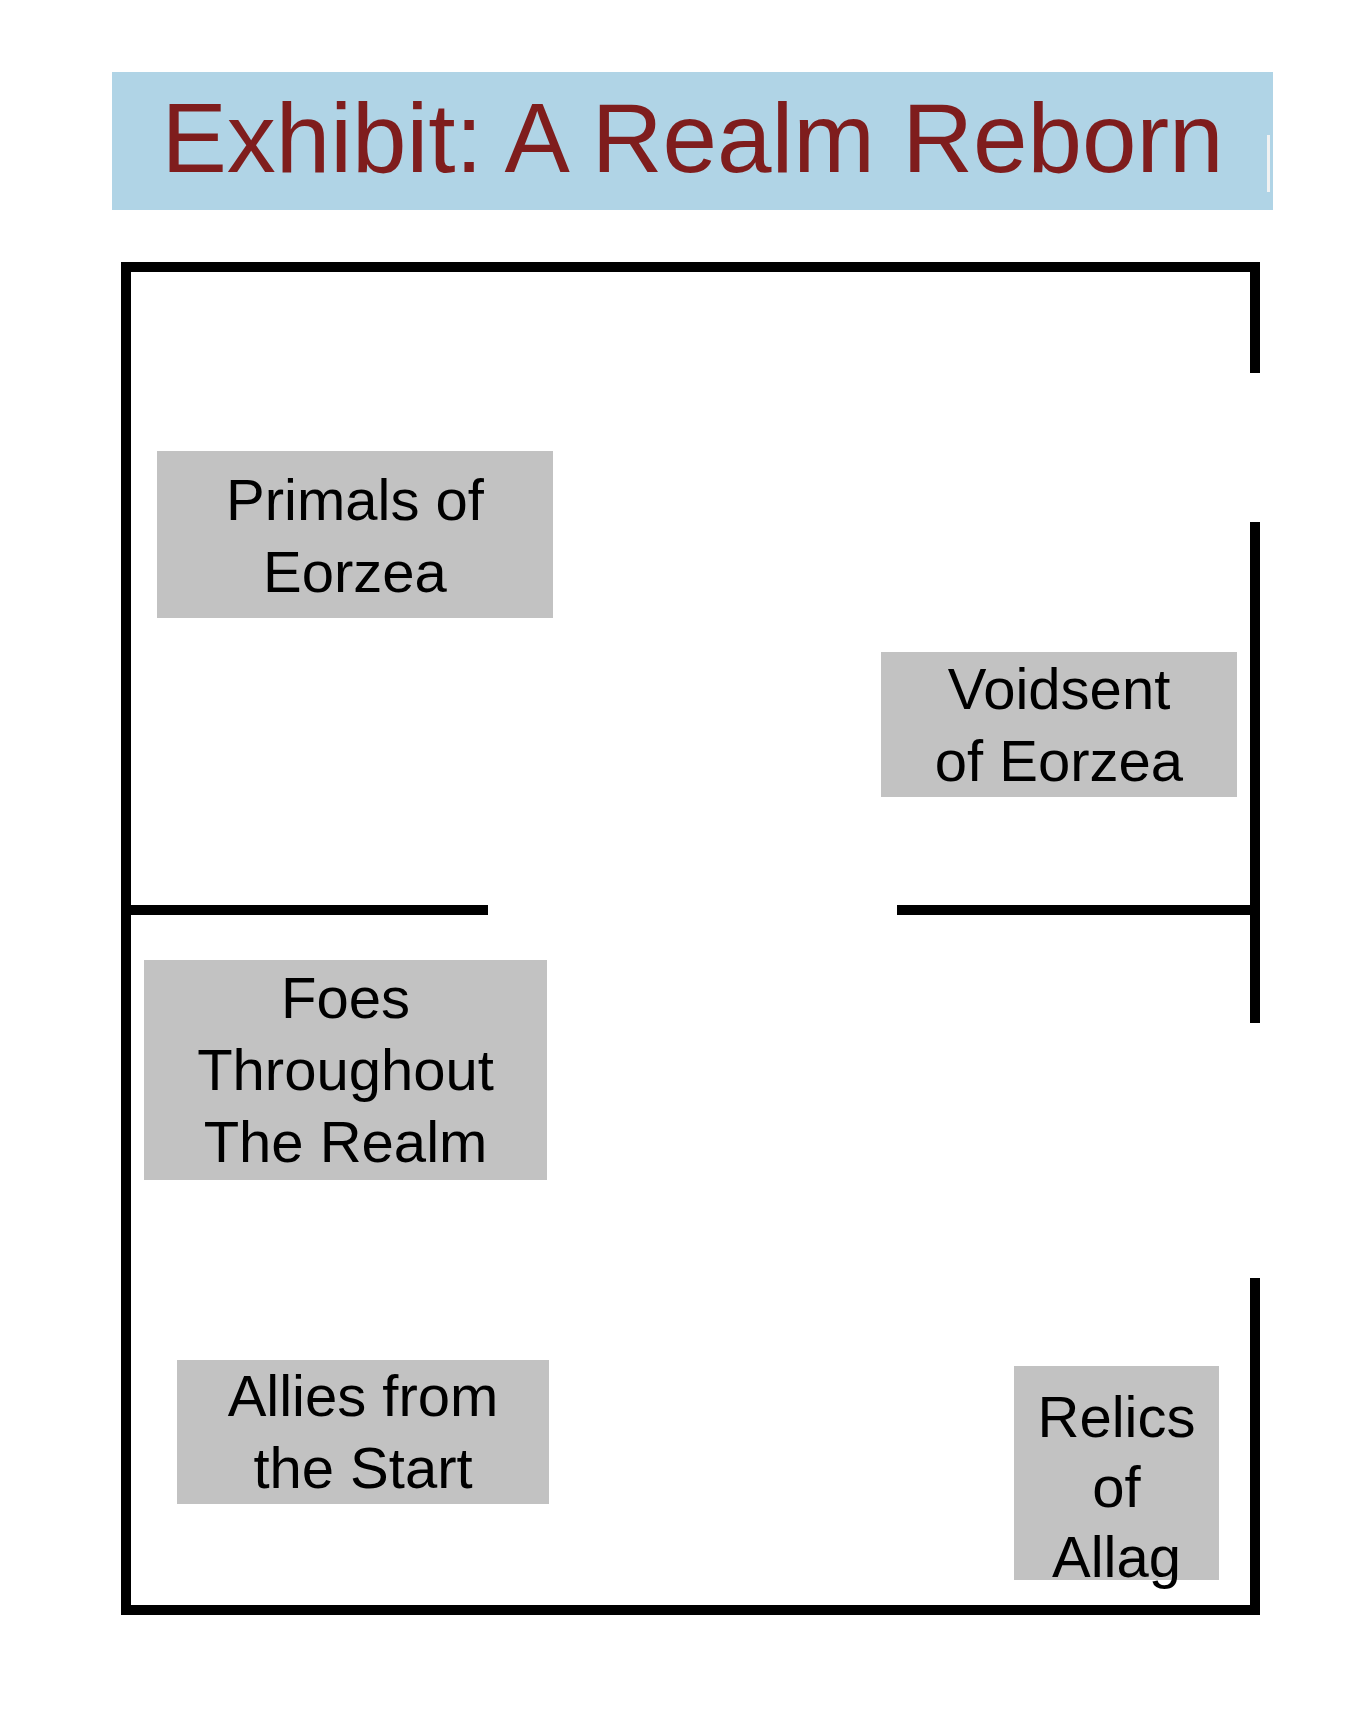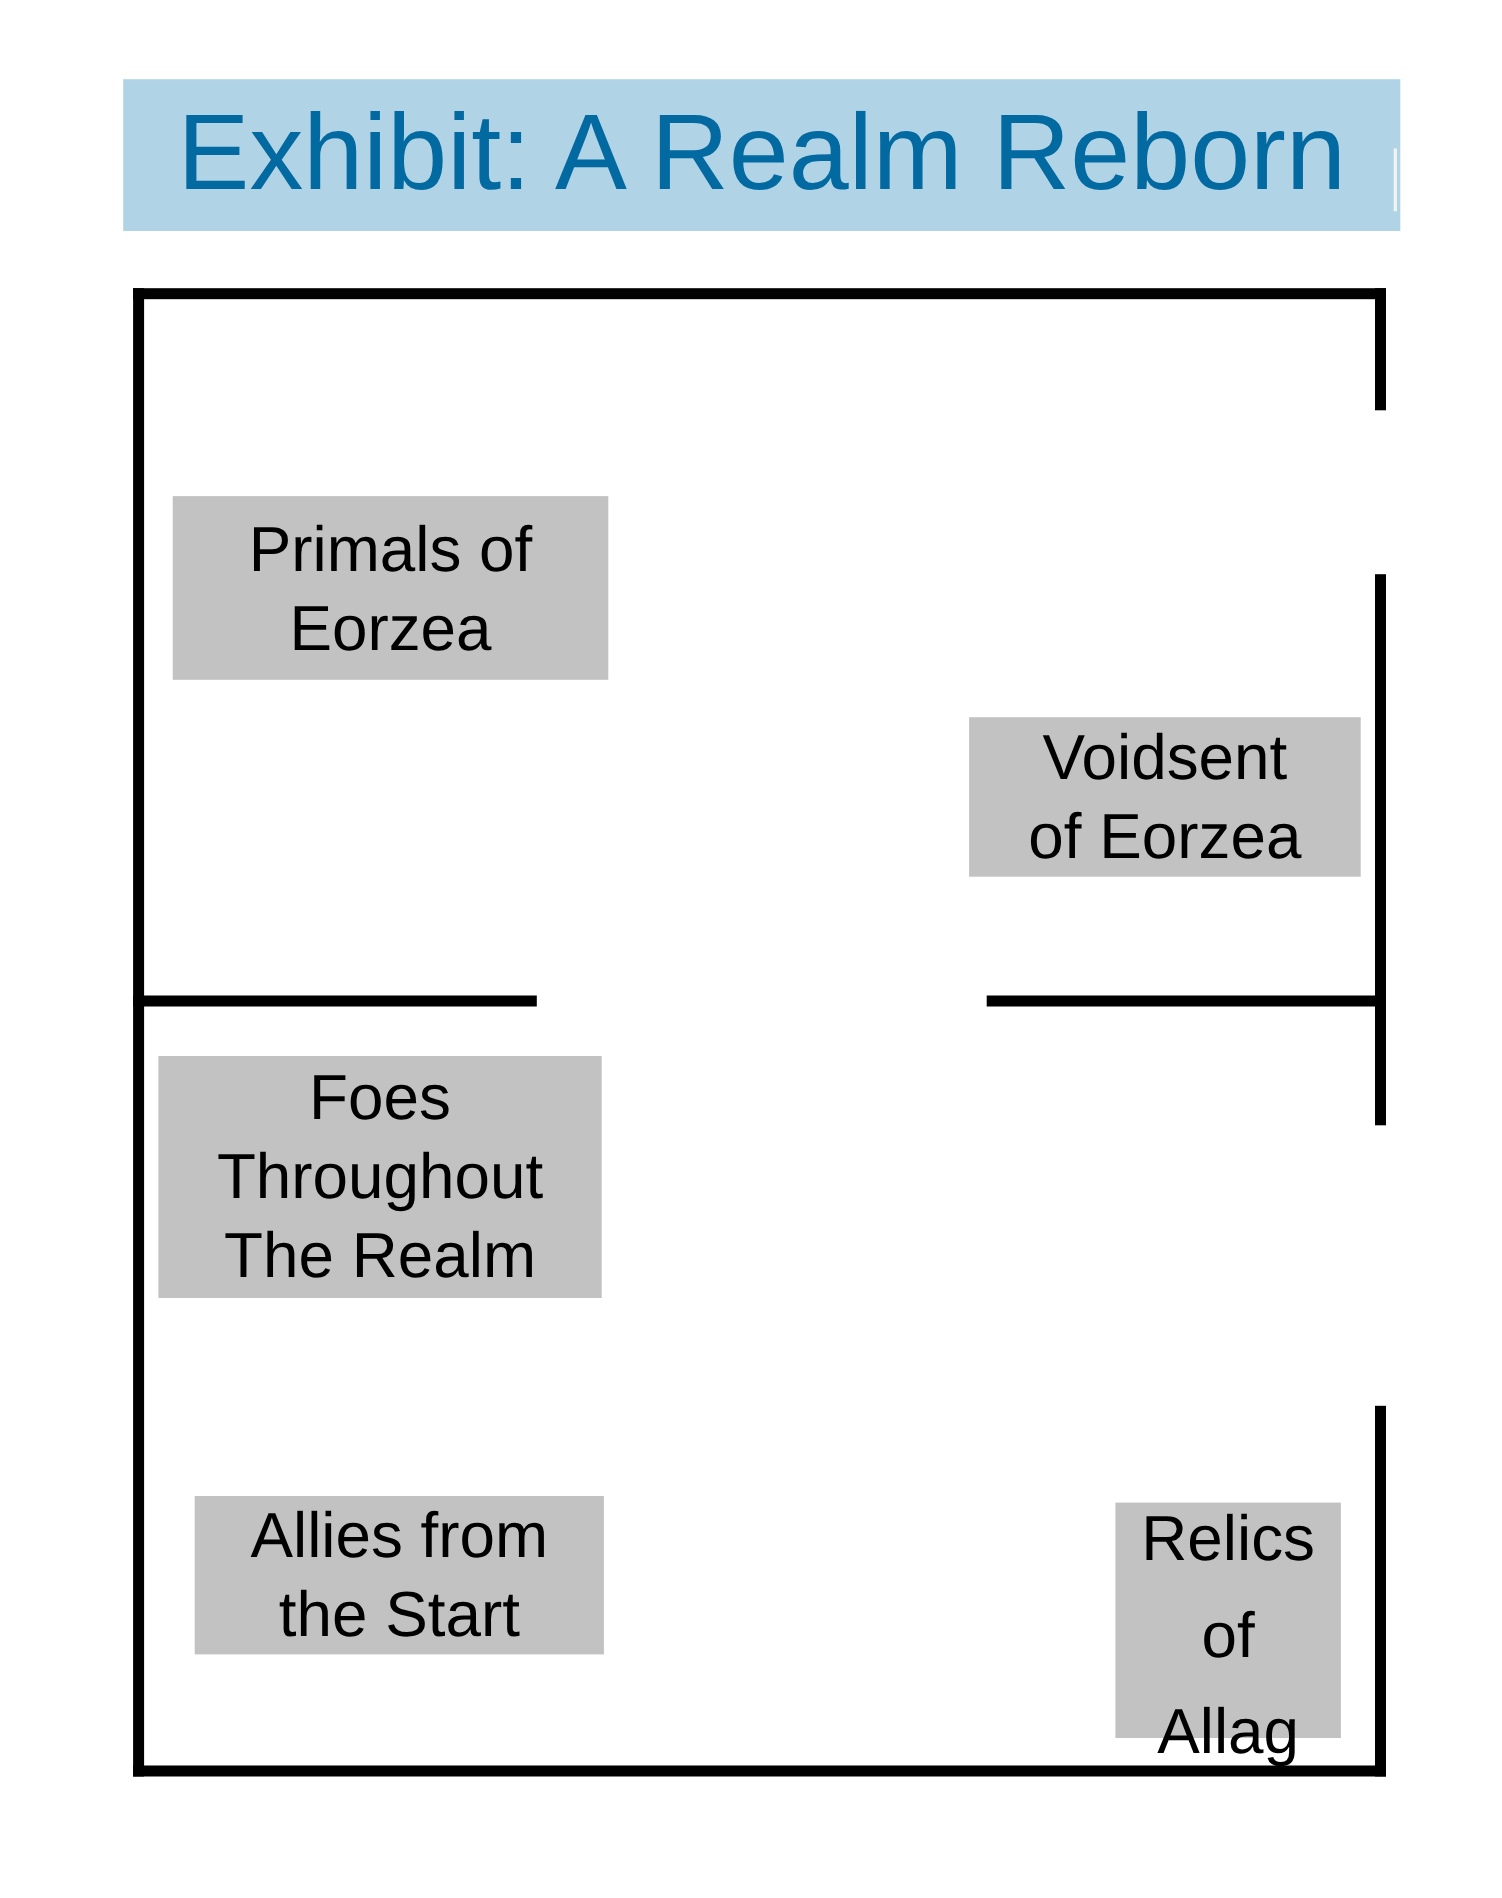--- a/index.html
+++ b/index.html
@@ -23,21 +23,21 @@
     width: 1161px;
     height: 138px;
     background: #b0d4e6;
     display: flex;
     align-items: center;
     justify-content: center;
   }
   .title-text {
     font-size: 98px;
     line-height: 1;
-    color: #0369a1;
+    color: #7f1d1d;
     white-space: nowrap;
     letter-spacing: 0px;
     padding-bottom: 6px;
   }
   .text-cursor {
     position: absolute;
     left: 1267px;
     top: 135px;
     width: 3px;
     height: 57px;
@@ -70,21 +70,21 @@
     font-size: 58px;
     line-height: 72px;
     color: #000000;
   }
   .label-primals { left: 157px;  top: 451px;  width: 396px; height: 167px; }
   .label-primals span { padding-bottom: 14px; margin-top: 16px; }
   .label-voidsent{ left: 881px;  top: 652px;  width: 356px; height: 145px; }
   .label-foes    { left: 144px;  top: 960px;  width: 403px; height: 220px; }
   .label-allies  { left: 177px;  top: 1360px; width: 372px; height: 144px; }
   .label-relics  { left: 1014px; top: 1366px; width: 205px; height: 214px; }
-  .label-relics span { line-height: 88px; margin-top: 28px; }
+  .label-relics span { line-height: 70px; margin-top: 28px; }
 </style>
 </head>
 <body>
 
 <div class="canvas">
 
   <div class="title-bar">
     <span class="title-text">Exhibit: A Realm Reborn</span>
   </div>
   <div class="text-cursor"></div>

